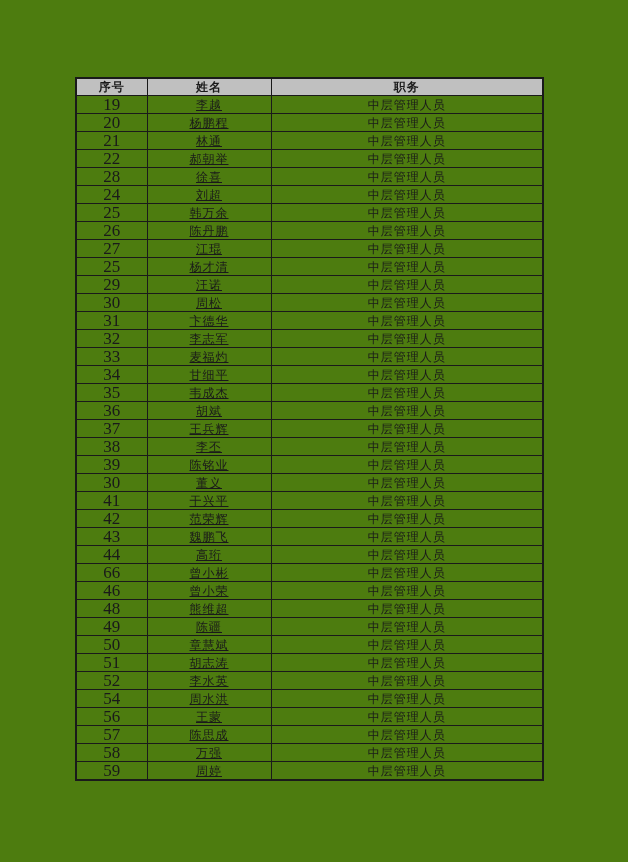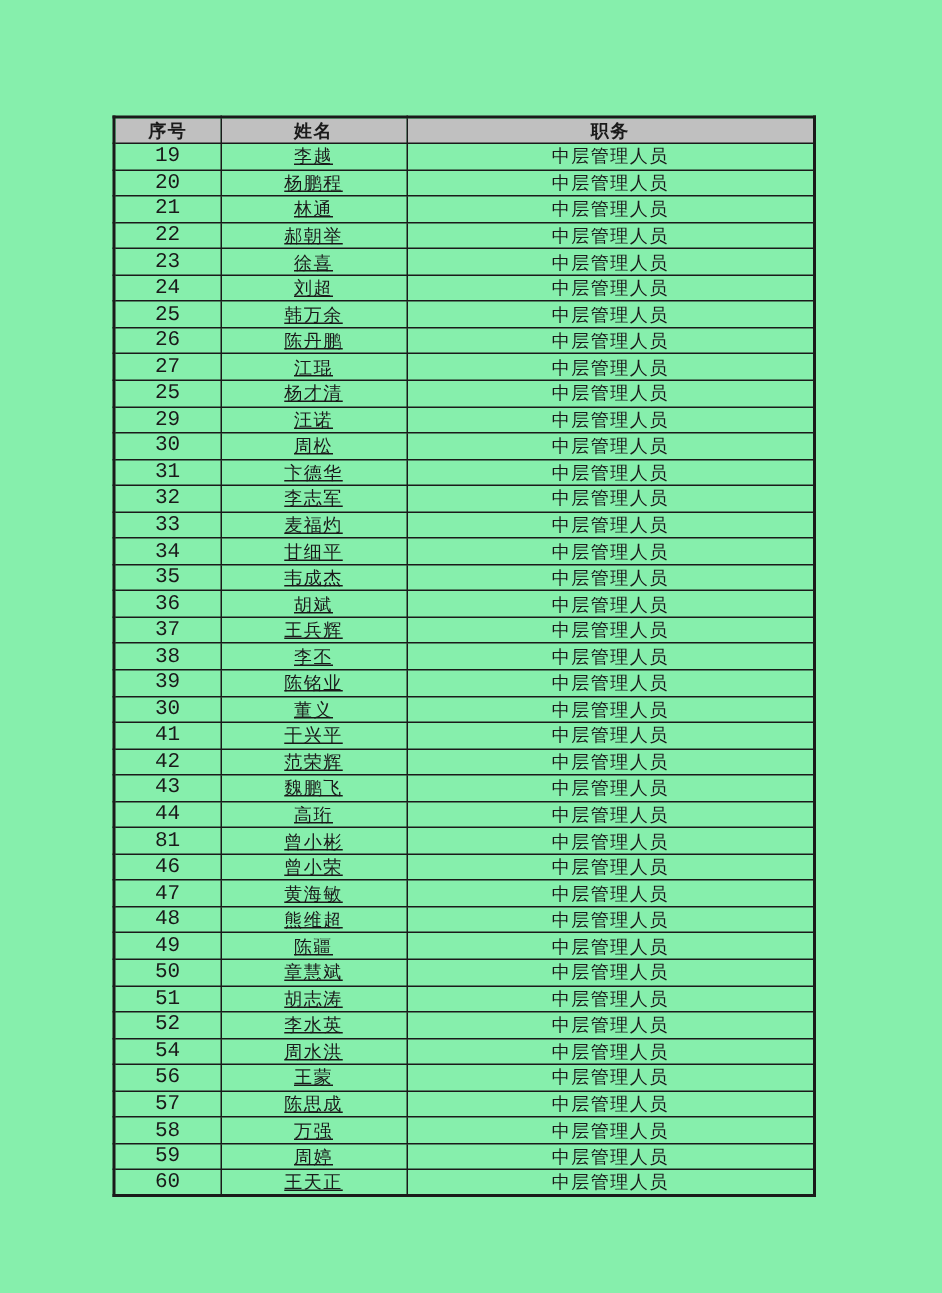--- a/index.html
+++ b/index.html
@@ -5,21 +5,21 @@
   * { margin: 0; padding: 0; box-sizing: border-box; }
   html, body {
     width: 628px; height: 862px;
     background: #ffffff;
     font-family: "Liberation Serif", "DejaVu Serif", serif;
     overflow: hidden;
   }
   .page {
     position: relative;
     width: 628px; height: 862px;
-    background: #86efac;
+    background: #4d7c0f;
   }
   table.roster {
     position: absolute;
     left: 75px; top: 77px;
     width: 467px;
     border-collapse: collapse;
     table-layout: fixed;
     border: 2px solid #1a1a1a;
   }
   col.c-no   { width: 71px;  }
@@ -37,21 +37,21 @@
     letter-spacing: 0.5px;
     overflow: hidden;
     white-space: nowrap;
   }
   thead th {
     background: #c0c0c0;
     font-weight: bold;
     font-size: 12px;
     letter-spacing: 1px;
   }
-  td.no { font-size: 14px; letter-spacing: 0; font-family: Liberation Mono, monospace; }
+  td.no { font-size: 17px; letter-spacing: 0; }
   td.name { letter-spacing: 1px; text-decoration: underline; }
   td.pos { letter-spacing: 1px; font-family: Liberation Serif, serif; }
 </style>
 </head>
 <body>
 
 <div class="page">
   <table class="roster">
     <colgroup>
       <col class="c-no">
@@ -80,21 +80,21 @@
           <td class="no">21</td>
           <td class="name">林通</td>
           <td class="pos">中层管理人员</td>
         </tr>
         <tr>
           <td class="no">22</td>
           <td class="name">郝朝举</td>
           <td class="pos">中层管理人员</td>
         </tr>
         <tr>
-          <td class="no">23</td>
+          <td class="no">28</td>
           <td class="name">徐喜</td>
           <td class="pos">中层管理人员</td>
         </tr>
         <tr>
           <td class="no">24</td>
           <td class="name">刘超</td>
           <td class="pos">中层管理人员</td>
         </tr>
         <tr>
           <td class="no">25</td>
@@ -190,35 +190,30 @@
           <td class="no">43</td>
           <td class="name">魏鹏飞</td>
           <td class="pos">中层管理人员</td>
         </tr>
         <tr>
           <td class="no">44</td>
           <td class="name">高珩</td>
           <td class="pos">中层管理人员</td>
         </tr>
         <tr>
-          <td class="no">81</td>
+          <td class="no">66</td>
           <td class="name">曾小彬</td>
           <td class="pos">中层管理人员</td>
         </tr>
         <tr>
           <td class="no">46</td>
           <td class="name">曾小荣</td>
           <td class="pos">中层管理人员</td>
         </tr>
         <tr>
-          <td class="no">47</td>
-          <td class="name">黄海敏</td>
-          <td class="pos">中层管理人员</td>
-        </tr>
-        <tr>
           <td class="no">48</td>
           <td class="name">熊维超</td>
           <td class="pos">中层管理人员</td>
         </tr>
         <tr>
           <td class="no">49</td>
           <td class="name">陈疆</td>
           <td class="pos">中层管理人员</td>
         </tr>
         <tr>
@@ -252,22 +247,17 @@
           <td class="pos">中层管理人员</td>
         </tr>
         <tr>
           <td class="no">58</td>
           <td class="name">万强</td>
           <td class="pos">中层管理人员</td>
         </tr>
         <tr>
           <td class="no">59</td>
           <td class="name">周婷</td>
-          <td class="pos">中层管理人员</td>
-        </tr>
-        <tr>
-          <td class="no">60</td>
-          <td class="name">王天正</td>
           <td class="pos">中层管理人员</td>
         </tr>
       </tbody>
   </table>
 </div>
 
 </body></html>

